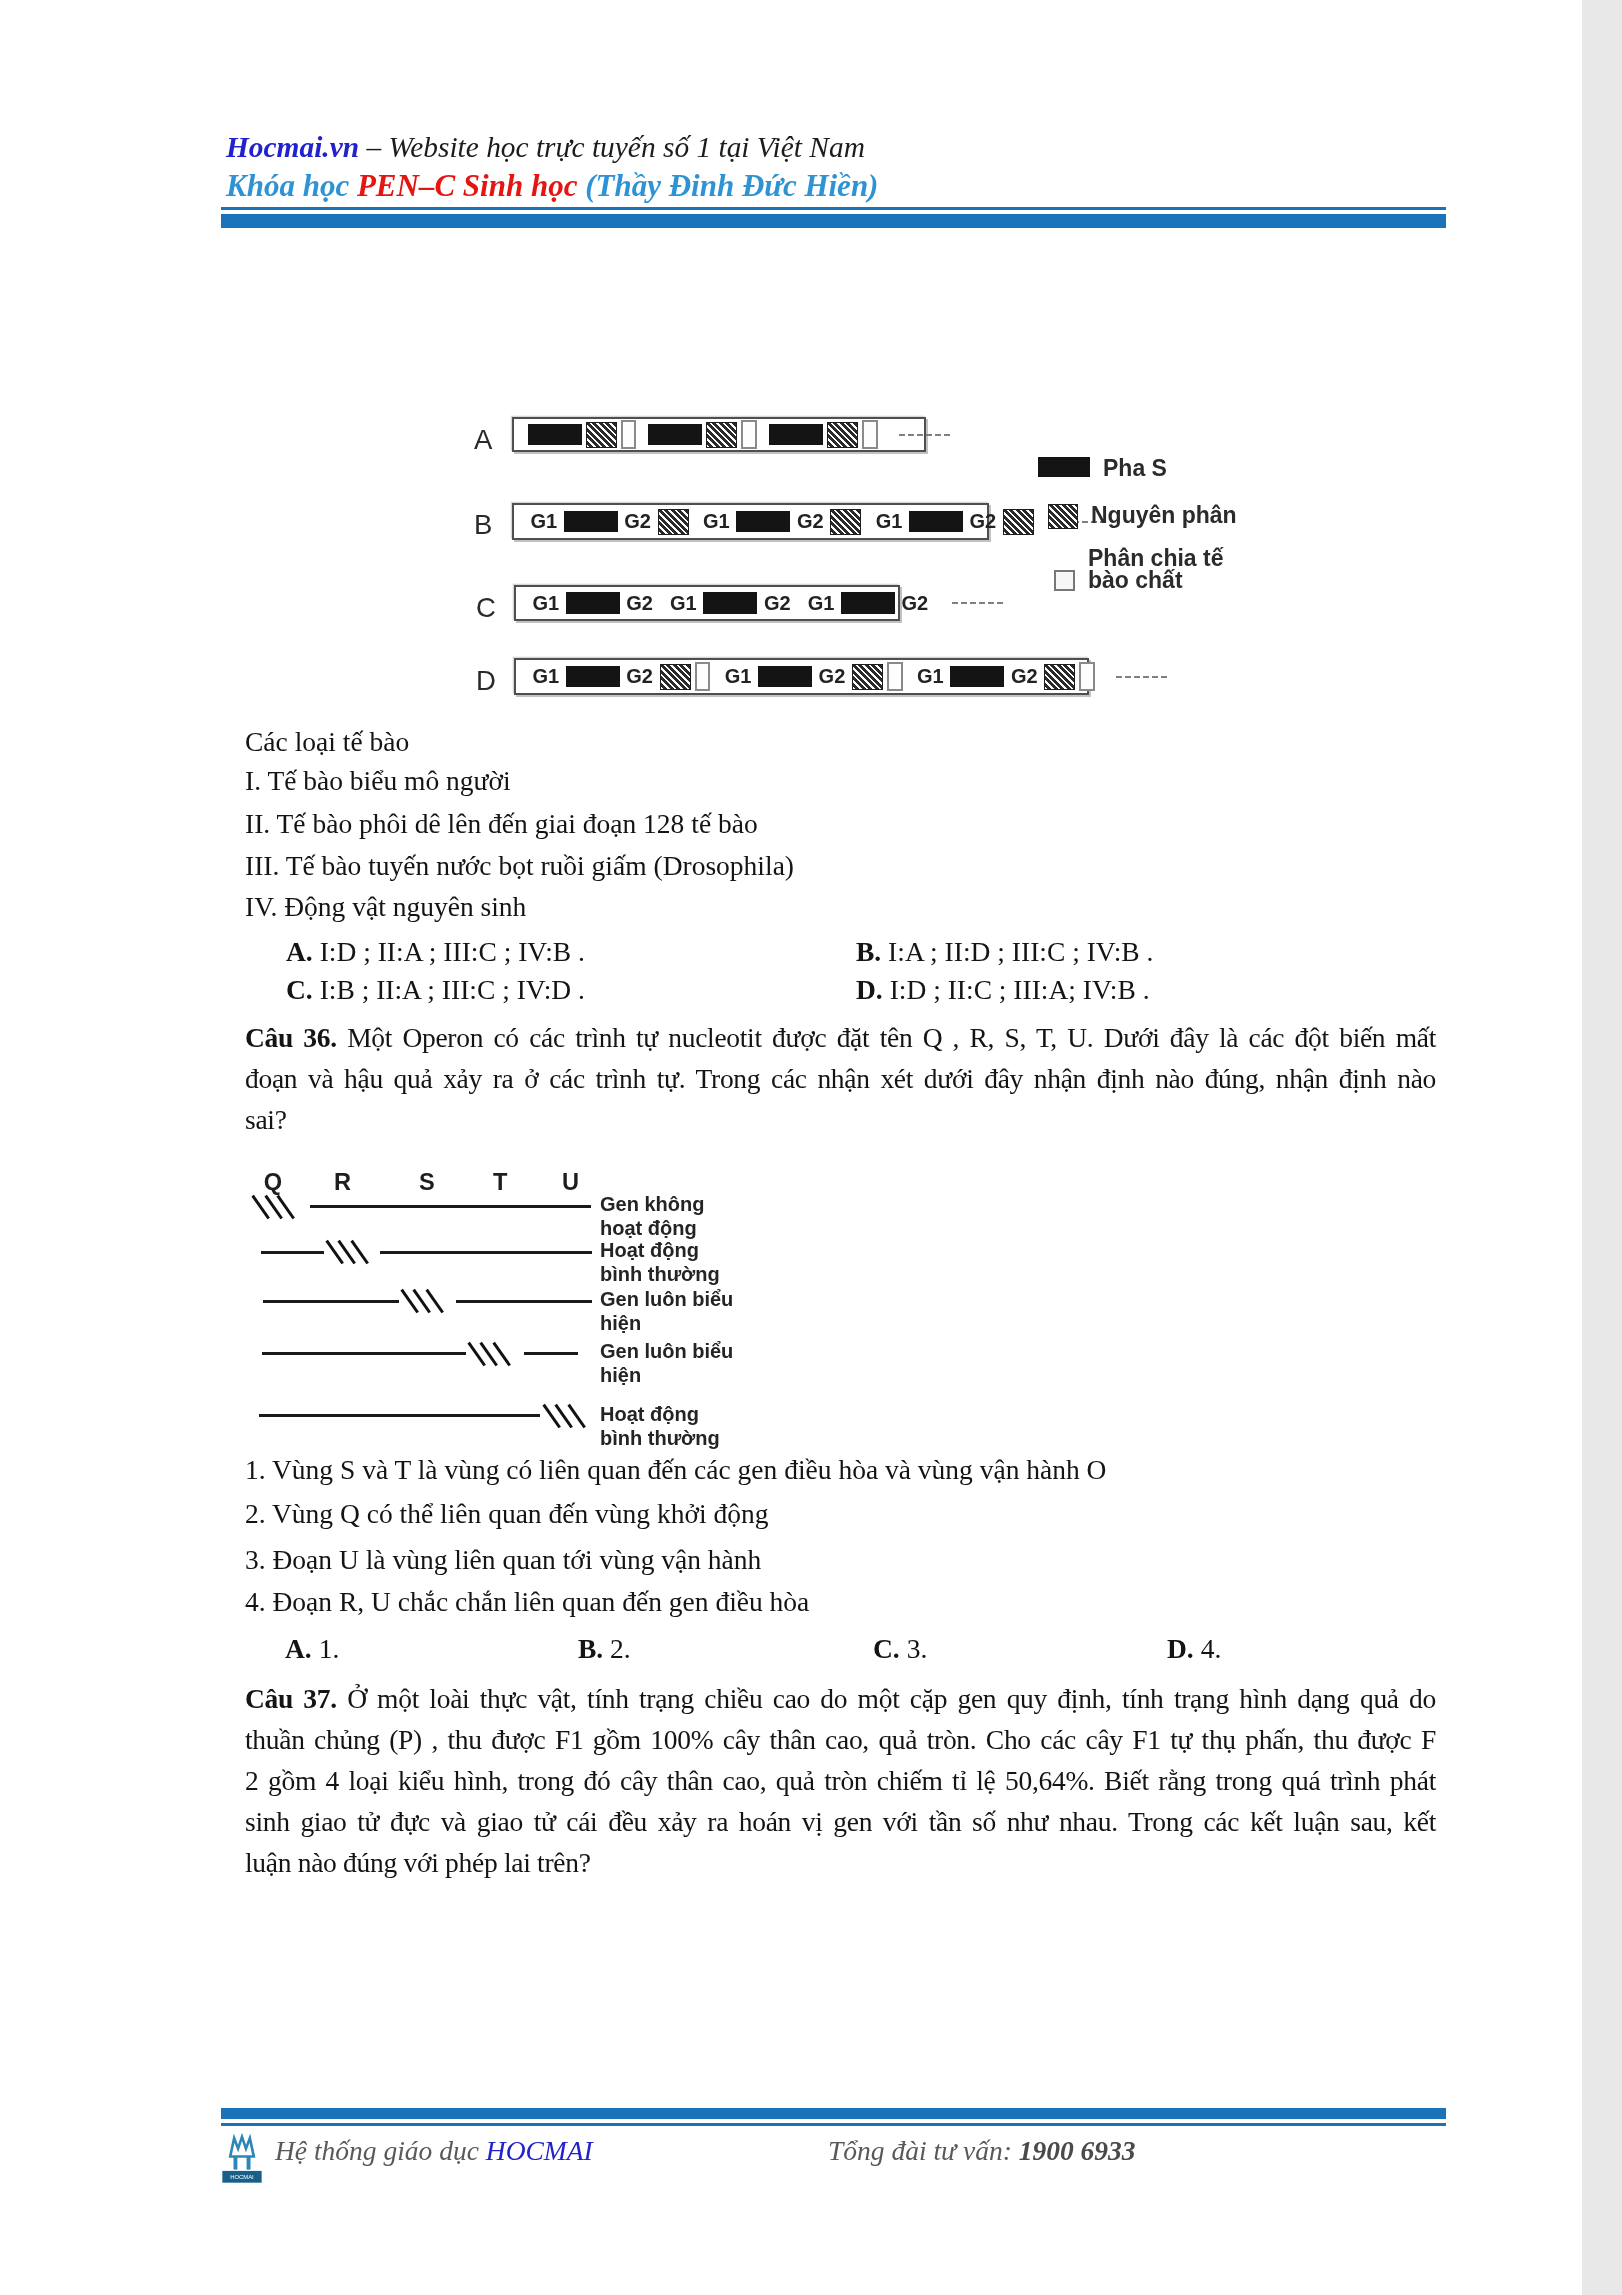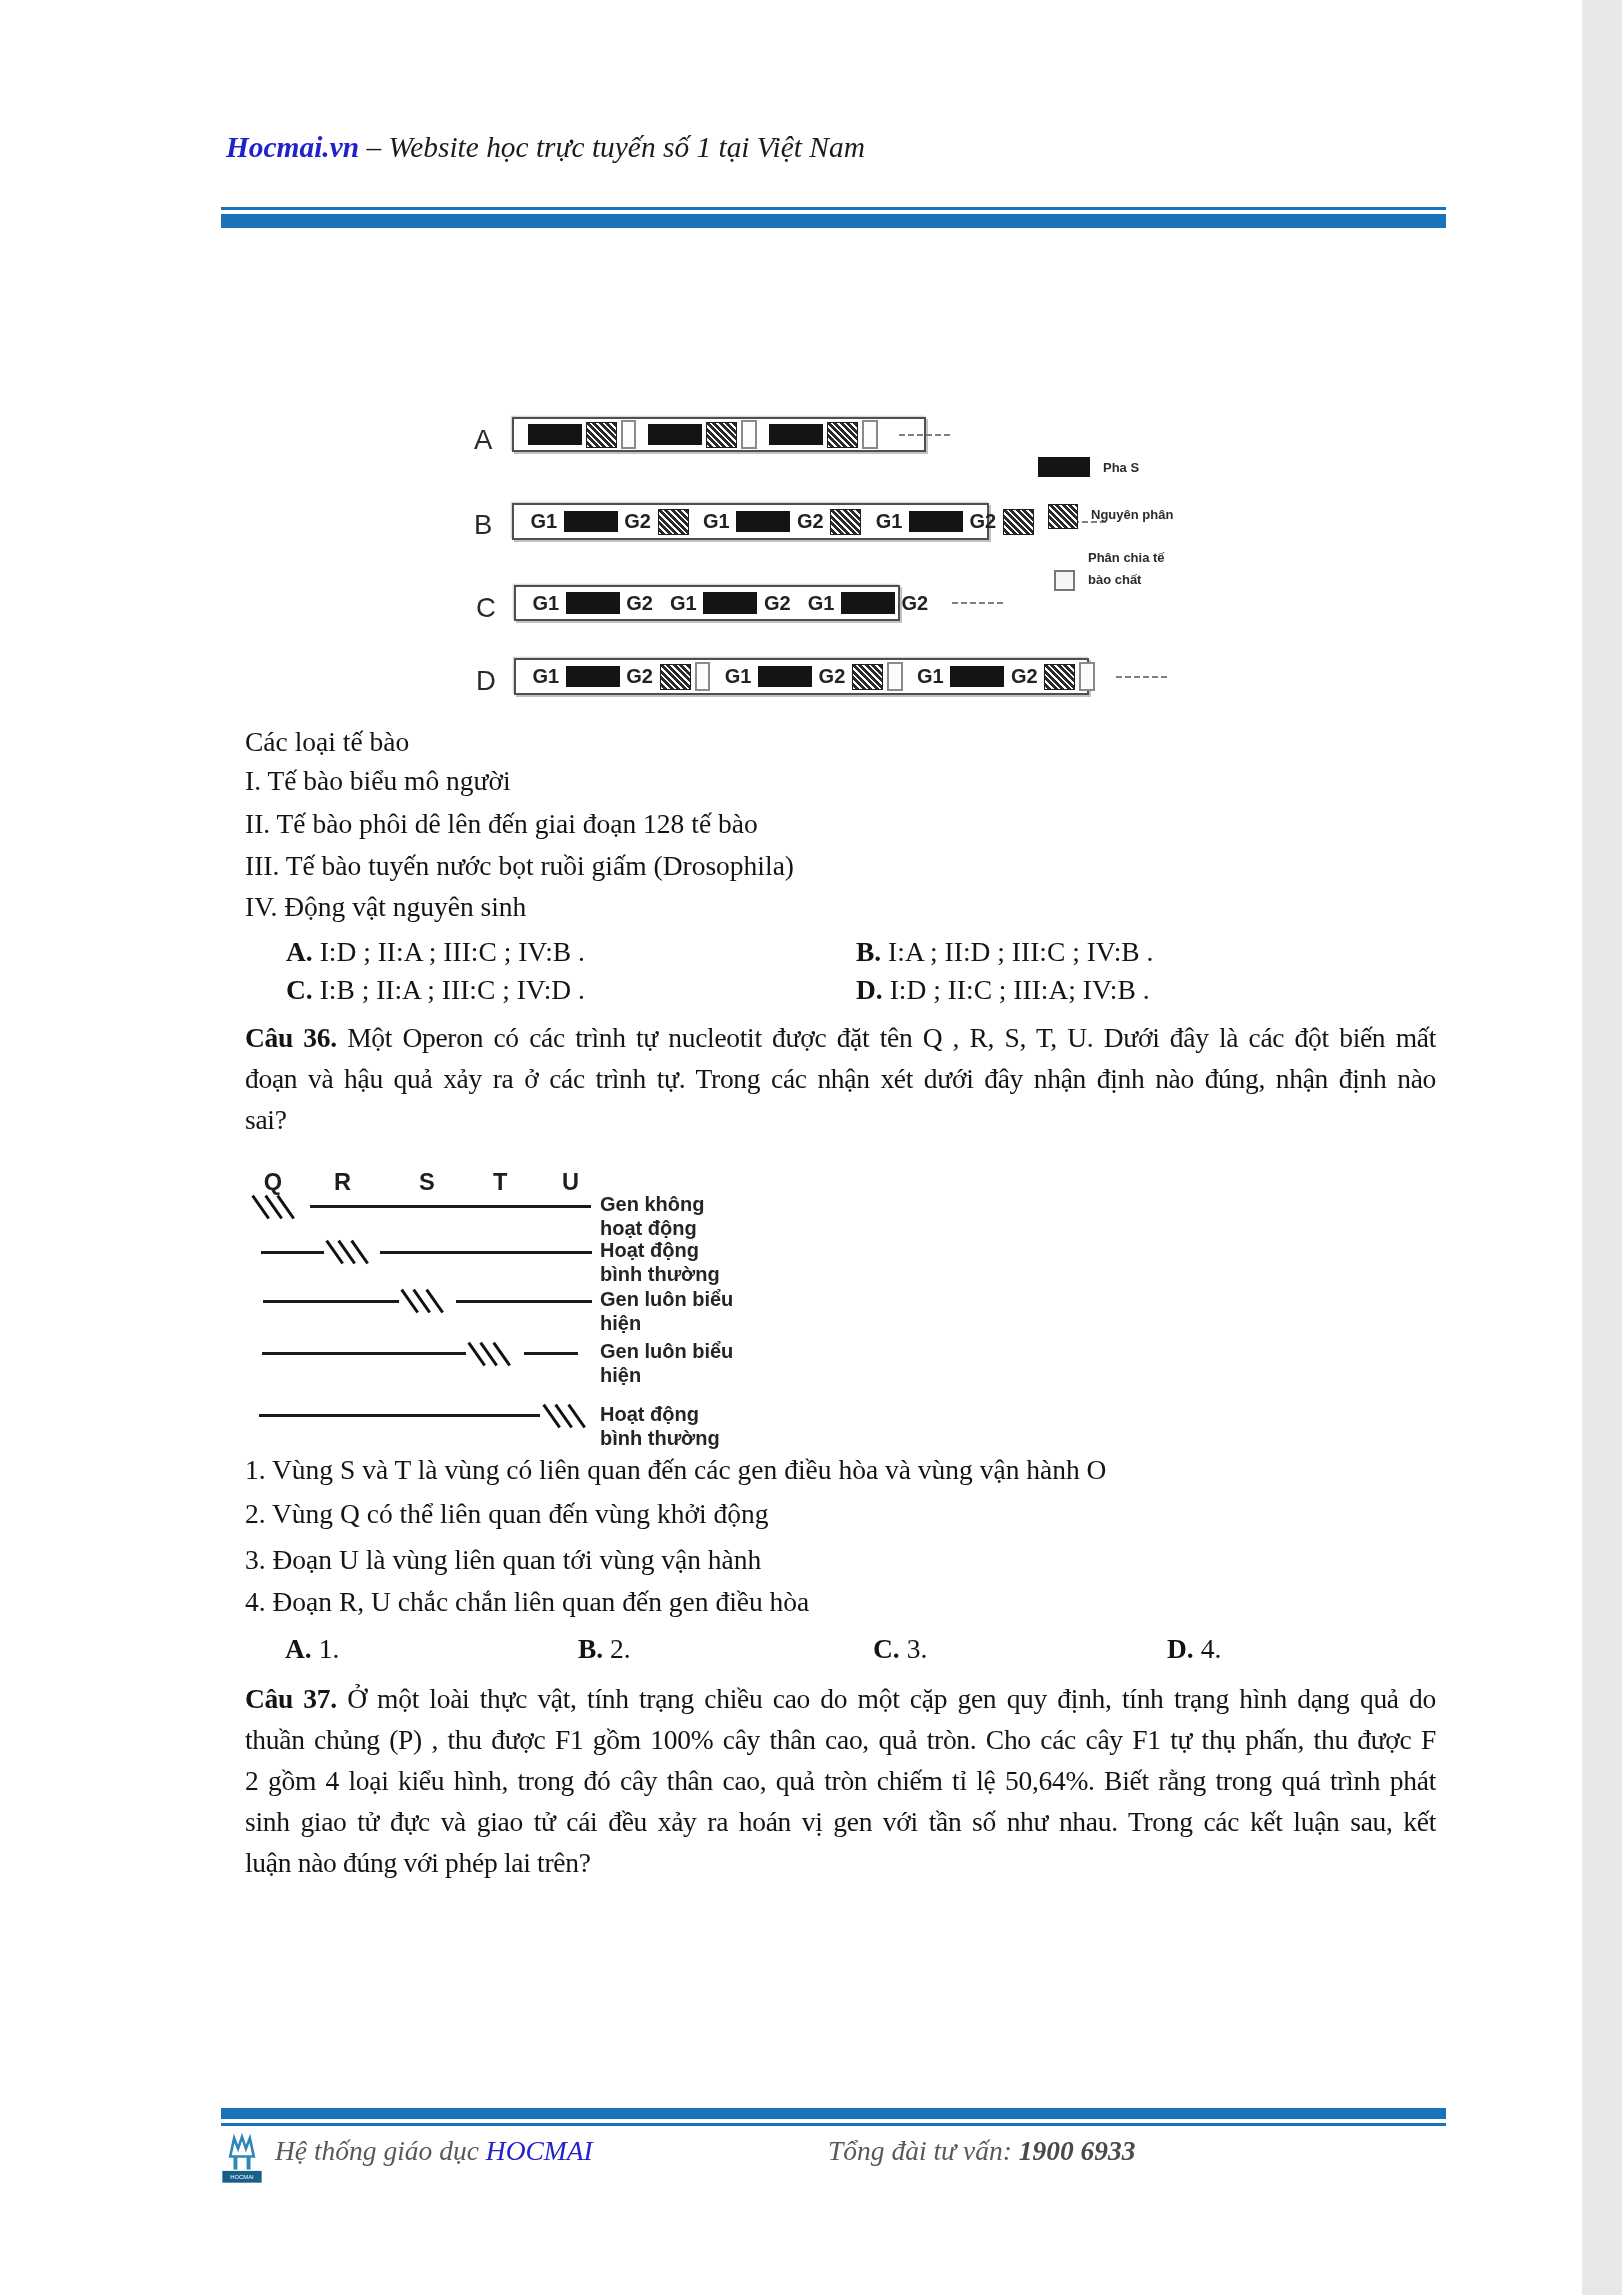--- a/index.html
+++ b/index.html
@@ -30,21 +30,21 @@
          background:repeating-linear-gradient(45deg,#ffffff 0 2px,#2a2a2a 2px 4.6px);}
   .blk-c{width:15.7px;height:29px;border:2px solid #8a8a8a;box-sizing:border-box;background:#fdfdfd;margin:0 2px;}
   .glabel{font-family:"Liberation Sans",sans-serif;font-weight:600;font-size:20px;color:#222;margin:0 4.6px;white-space:nowrap;}
   .grp-gap{width:7.9px;flex:0 0 auto;}
   .dots{margin-left:19.6px;width:51px;border-top:2px dashed #7f7f7f;flex:0 0 auto;}
   .leg-item{position:absolute;display:flex;gap:13px;align-items:flex-start;}
   .leg-sw-s{width:52px;height:20px;background:#141414;}
   .leg-sw-m{width:30px;height:25px;border:1.3px solid #1e1e1e;box-sizing:border-box;
             background:repeating-linear-gradient(45deg,#ffffff 0 2px,#2a2a2a 2px 4.6px);}
   .leg-sw-c{width:21px;height:21px;border:2px solid #777;box-sizing:border-box;background:#f6f6f6;}
-  .leg-text{font-family:"Liberation Sans",sans-serif;font-weight:bold;font-size:13px;color:#2b2b2b;line-height:22px;}
+  .leg-text{font-family:"Liberation Sans",sans-serif;font-weight:bold;font-size:23px;color:#2b2b2b;line-height:22px;}
 
   
   .operon{position:absolute;left:254px;top:1169px;width:523px;height:314px;}
   .op-toplabel{position:absolute;top:0;font-family:"Liberation Sans",sans-serif;font-weight:bold;font-size:23.6px;color:#1e1e1e;}
   .op-line{position:absolute;height:3.3px;background:#1a1a1a;}
   .op-hash{position:absolute;display:flex;gap:9.2px;}
   .op-hash i{display:block;width:3.3px;height:27.5px;background:#111;transform:rotate(-35deg);}
   .op-caption{position:absolute;left:346px;font-family:"Liberation Sans",sans-serif;font-weight:bold;
               font-size:20px;line-height:23.6px;color:#242424;white-space:nowrap;}
 
@@ -64,20 +64,23 @@
   .ft-phone{font-weight:bold;color:#4a4a4a;}
   .ft-logo{position:absolute;left:221px;top:2129px;width:42px;height:55px;}
 </style>
 </head>
 <body>
 
 <div class="page">
 
   <div class="hdr-line1">
     <span class="hdr-brand">Hocmai.vn</span><span class="hdr-tagline"> – Website học trực tuyến số 1 tại Việt Nam</span>
+  </div>
+  <div class="hdr-line2">
+    <span class="hdr-course-prefix">Khóa học </span><span class="hdr-course-name">PEN–C Sinh học</span><span class="hdr-course-suffix">  (Thầy Đinh Đức Hiền)</span>
   </div>
   <div class="rule rule-thin-top"></div>
   <div class="rule rule-thick-top"></div>
 
   <div id="cell-figure">
       <div class="cell-rowlabel" style="left: 474px; top: 424px;">A</div>
       <div class="cell-box" style="left: 512px; top: 417px; width: 414px; height: 35px;">
         <div class="blk blk-s"></div>
         <div class="blk blk-m"></div>
         <div class="blk blk-c"></div>

